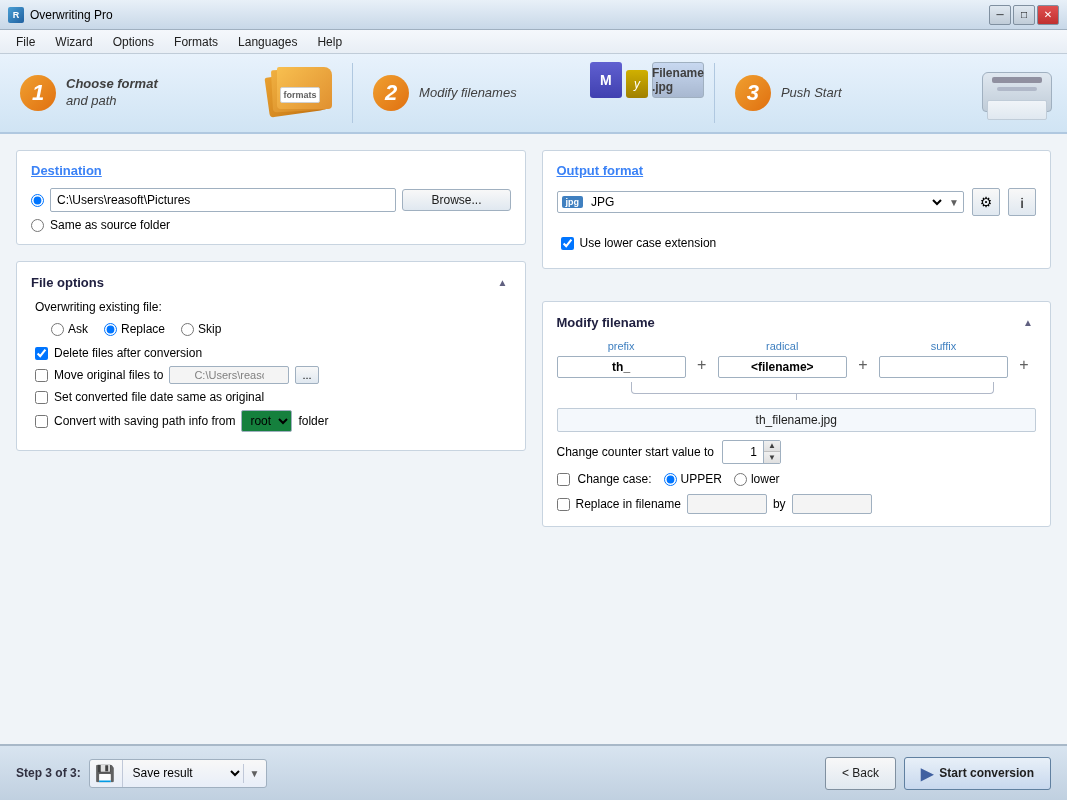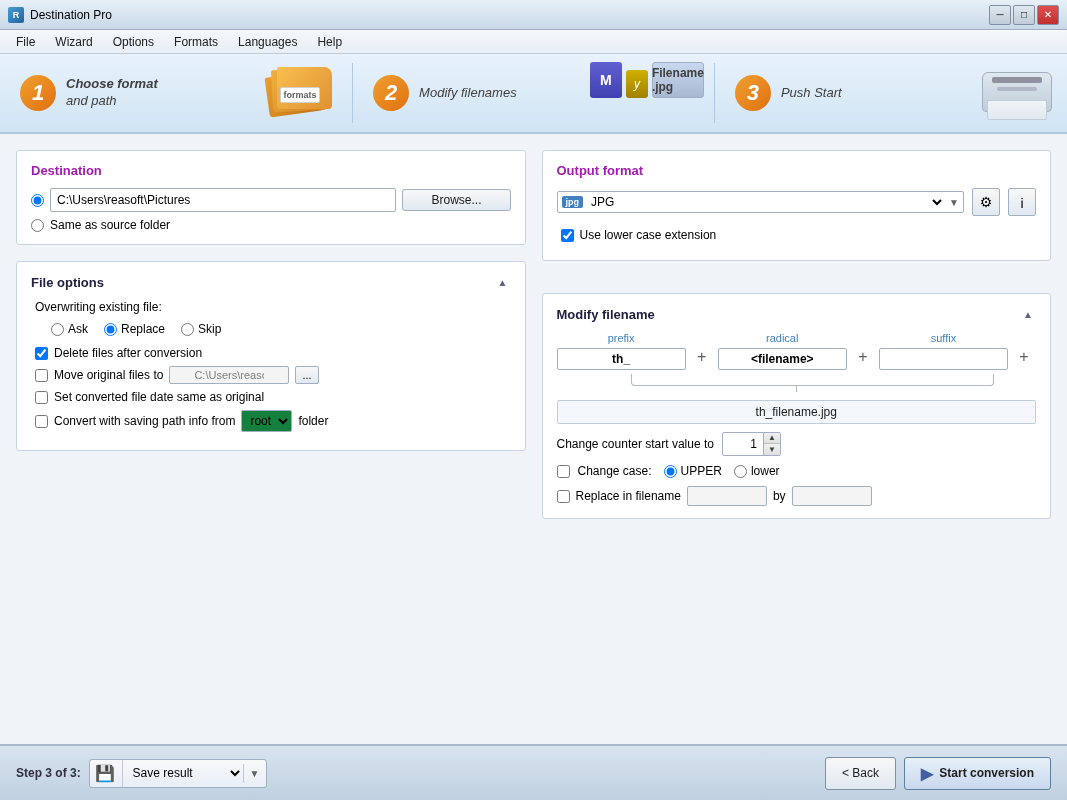--- a/index.html
+++ b/index.html
@@ -133,22 +133,23 @@
       padding: 16px;
       display: grid;
       grid-template-columns: 1fr 1fr;
       gap: 16px;
       height: calc(800px - 30px - 24px - 80px - 56px);
       overflow-y: auto;
     }
     .panel-title {
       font-size: 13px;
       font-weight: bold;
-      color: #a21caf;
+      color: #3b82f6;
       margin-bottom: 10px;
+      text-decoration: underline;
     }
 
     
     .section-header {
       display: flex;
       align-items: center;
       justify-content: space-between;
       margin-bottom: 10px;
     }
     .section-title {
@@ -206,21 +207,21 @@
       margin: 0;
       width: 13px;
       height: 13px;
     }
 
     
     .format-row {
       display: flex;
       align-items: center;
       gap: 8px;
-      margin-bottom: 12px;
+      margin-bottom: 20px;
     }
     .format-select-wrapper {
       display: flex;
       align-items: center;
       border: 1px solid #a0b0c0;
       border-radius: 2px;
       background: white;
       padding: 2px 4px;
       gap: 4px;
       flex: 1;
@@ -521,21 +522,21 @@
 
   </style>
 </head>
 <body>
 
 <div class="title-bar">
   <div class="title-bar-left">
     <div class="title-icon">
       <span>R</span>
     </div>
-    <span>Destination Pro</span>
+    <span>Overwriting Pro</span>
   </div>
   <div class="title-bar-controls">
     <button class="title-btn">─</button>
     <button class="title-btn">□</button>
     <button class="title-btn close">✕</button>
   </div>
 </div>
 
 <div class="menu-bar">
   <span class="menu-item">File</span>

